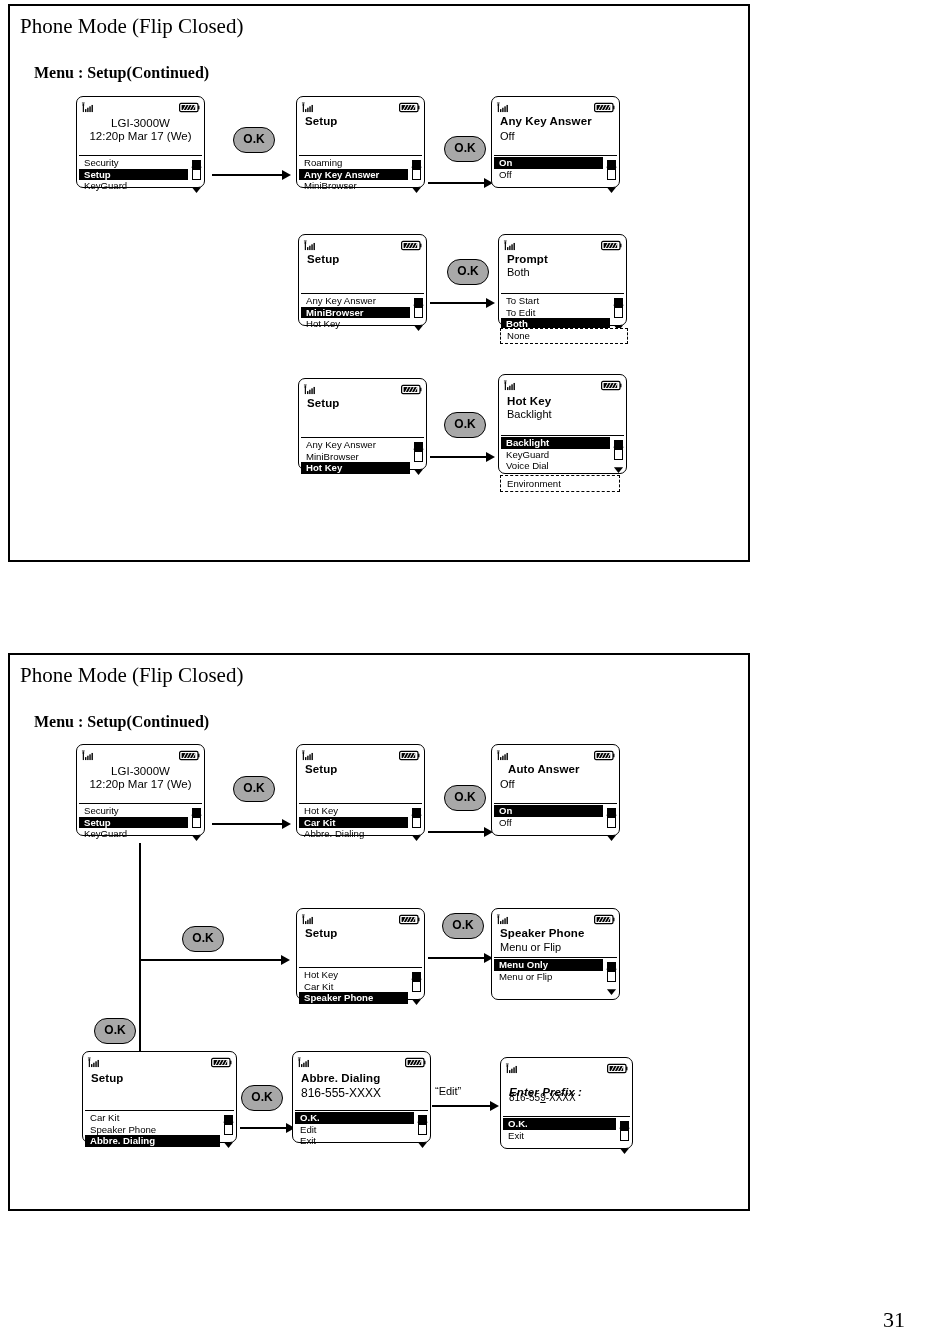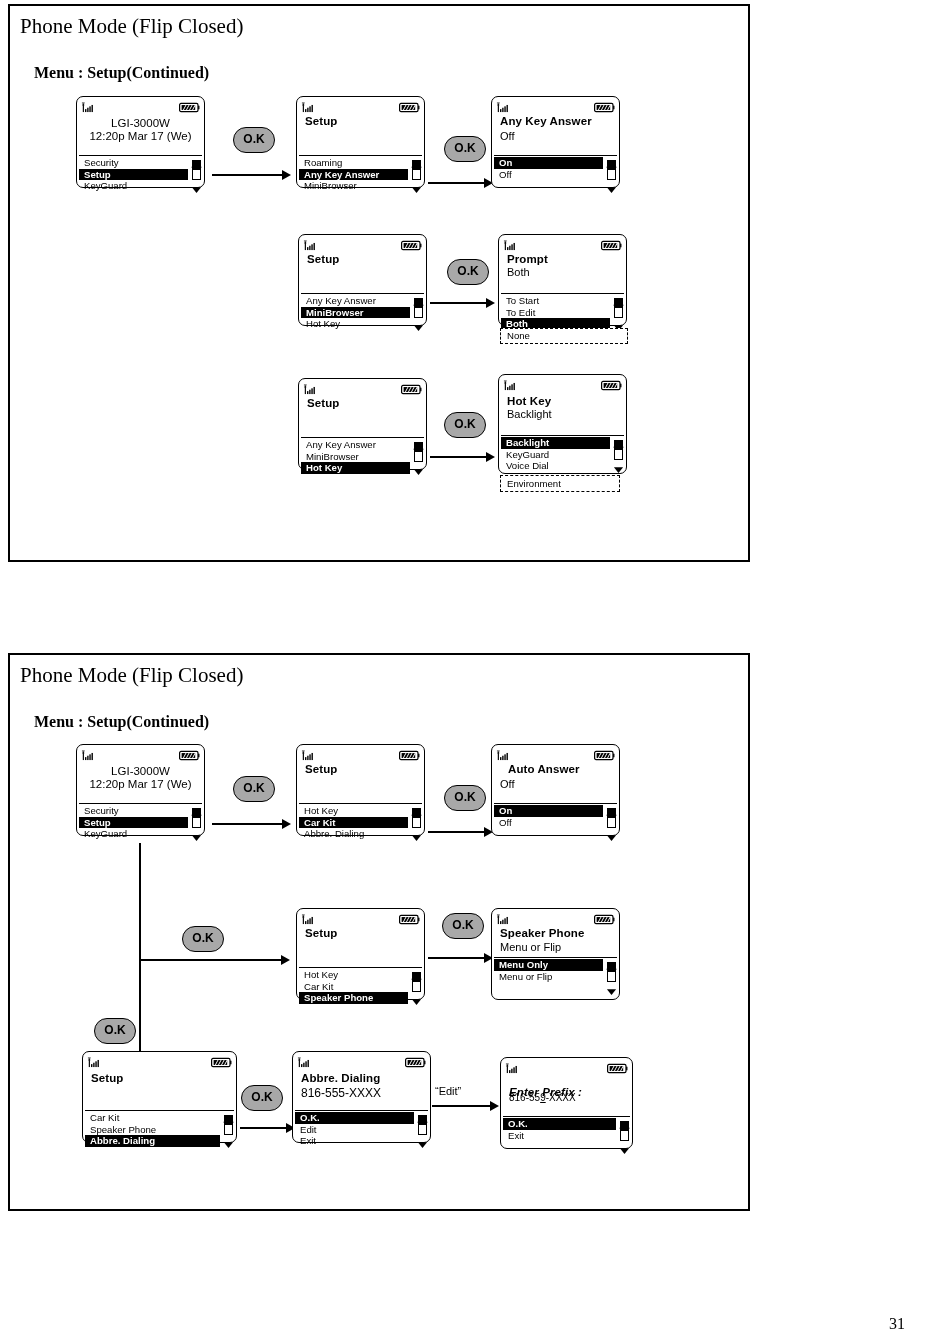--- a/index.html
+++ b/index.html
@@ -127,21 +127,21 @@
     border-right: 5px solid transparent;
     border-top: 9px solid #000;
   }
   .edge-label {
     position:absolute; font-size:11px; color:#000;
     font-family:"Liberation Sans", sans-serif; white-space:nowrap;
   }
 
   .pagenum {
     position:absolute; right: 26px; bottom: 10px;
-    font-family:"Liberation Serif", serif; font-size: 16px; color:#000;
+    font-family:"Liberation Serif", serif; font-size: 22px; color:#000;
   }
   .u { text-decoration: underline; }
 </style>
 </head>
 <body>
 
 <svg width="0" height="0" style="position:absolute" aria-hidden="true">
   <defs>
     <symbol id="ic-signal" viewBox="0 0 22 13">
       <path d="M3 1 L3 2.2 M1.2 0.6 L4.8 0.6" stroke="#000" stroke-width="1"></path>

